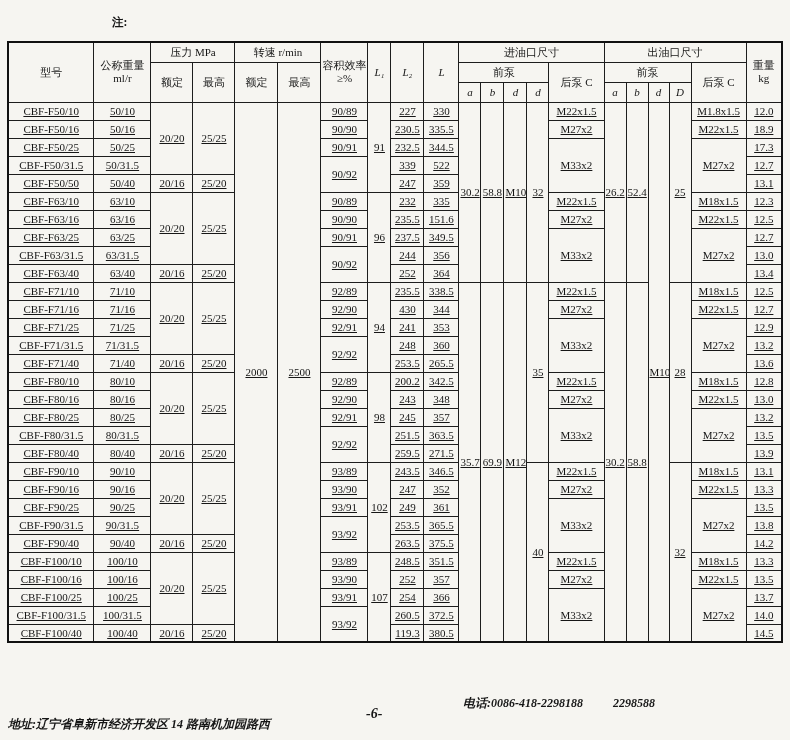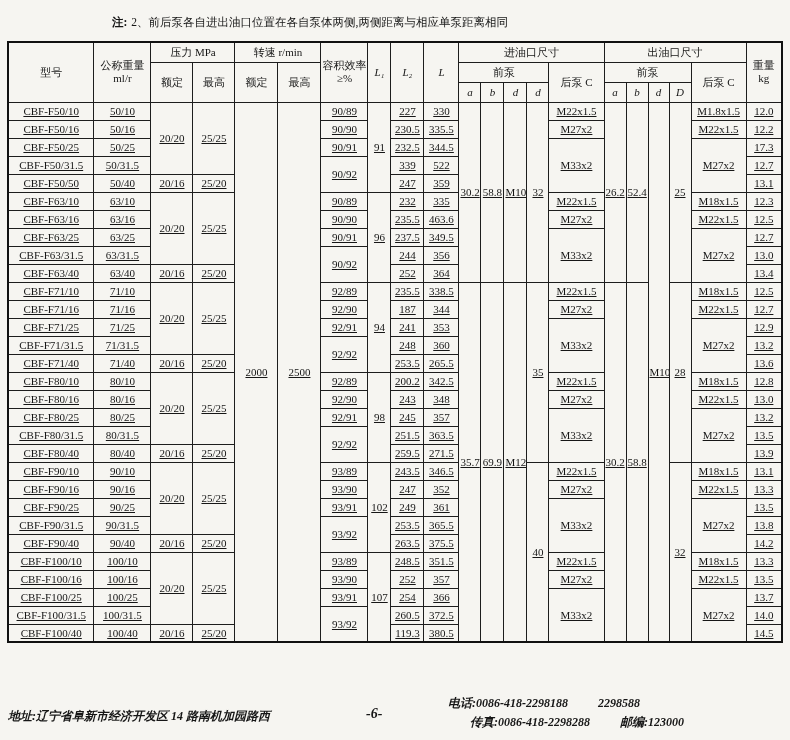--- a/index.html
+++ b/index.html
@@ -45,33 +45,32 @@
   .ital { font-style:italic; }
   
   .footer {
     position:absolute;
     left:0; right:0; bottom:8px;
     height:40px;
     font-size:12px;
     font-weight:bold;
     font-style:italic;
   }
-  .footer .address { position:absolute; left:8px; top:16px; }
+  .footer .address { position:absolute; left:8px; top:24px; }
   .footer .page-number { position:absolute; left:366px; top:14px; font-size:14px; }
-  .footer .contact { position:absolute; left:448px; top:2px; line-height:19px; }
+  .footer .contact { position:absolute; left:463px; top:2px; line-height:19px; }
   .footer .contact-line2 { padding-left:22px; }
   .footer .gap { margin-left:30px; }
 </style>
 </head>
 <body>
 
 <div class="notes">
   <span class="notes-label">注:</span>
   <div>
-    <div class="note-line">2、前后泵各自进出油口位置在各自泵体两侧,两侧距离与相应单泵距离相同</div>
   </div>
 </div>
 
 <table>
   <colgroup>
     <col style="width:86px">
       <col style="width:57px">
     <col style="width:42px">
       <col style="width:42px">
     <col style="width:43px">
@@ -161,21 +160,21 @@
         <td>12.0</td>
       </tr>
       <tr>
         <td>CBF-F50/16</td>
         <td>50/16</td>
         <td>90/90</td>
         <td>230.5</td>
         <td>335.5</td>
         <td>M27x2</td>
         <td>M22x1.5</td>
-        <td>12.2</td>
+        <td>18.9</td>
       </tr>
       <tr>
         <td>CBF-F50/25</td>
         <td>50/25</td>
         <td>90/91</td>
         <td>232.5</td>
         <td>344.5</td>
         <td rowspan="3">M33x2</td>
         <td rowspan="3">M27x2</td>
         <td>17.3</td>
@@ -208,21 +207,21 @@
         <td>335</td>
         <td>M22x1.5</td>
         <td>M18x1.5</td>
         <td>12.3</td>
       </tr>
       <tr>
         <td>CBF-F63/16</td>
         <td>63/16</td>
         <td>90/90</td>
         <td>235.5</td>
-        <td>463.6</td>
+        <td>151.6</td>
         <td>M27x2</td>
         <td>M22x1.5</td>
         <td>12.5</td>
       </tr>
       <tr>
         <td>CBF-F63/25</td>
         <td>63/25</td>
         <td>90/91</td>
         <td>237.5</td>
         <td>349.5</td>
@@ -264,21 +263,21 @@
         <td rowspan="20">30.2</td>
         <td rowspan="20">58.8</td>
         <td rowspan="10">28</td>
         <td>M18x1.5</td>
         <td>12.5</td>
       </tr>
       <tr>
         <td>CBF-F71/16</td>
         <td>71/16</td>
         <td>92/90</td>
-        <td>187</td>
+        <td>430</td>
         <td>344</td>
         <td>M27x2</td>
         <td>M22x1.5</td>
         <td>12.7</td>
       </tr>
       <tr>
         <td>CBF-F71/25</td>
         <td>71/25</td>
         <td>92/91</td>
         <td>241</td>
@@ -459,17 +458,14 @@
     </tbody>
 </table>
 
 <div class="footer">
   <span class="address">地址:辽宁省阜新市经济开发区 14 路南机加园路西</span>
   <span class="page-number">-6-</span>
   <div class="contact">
     <div>
       <span>电话:0086-418-2298188</span><span class="gap">2298588</span>
     </div>
-    <div class="contact-line2">
-      <span>传真:0086-418-2298288</span><span class="gap">邮编:123000</span>
-    </div>
   </div>
 </div>
 
 </body></html>

